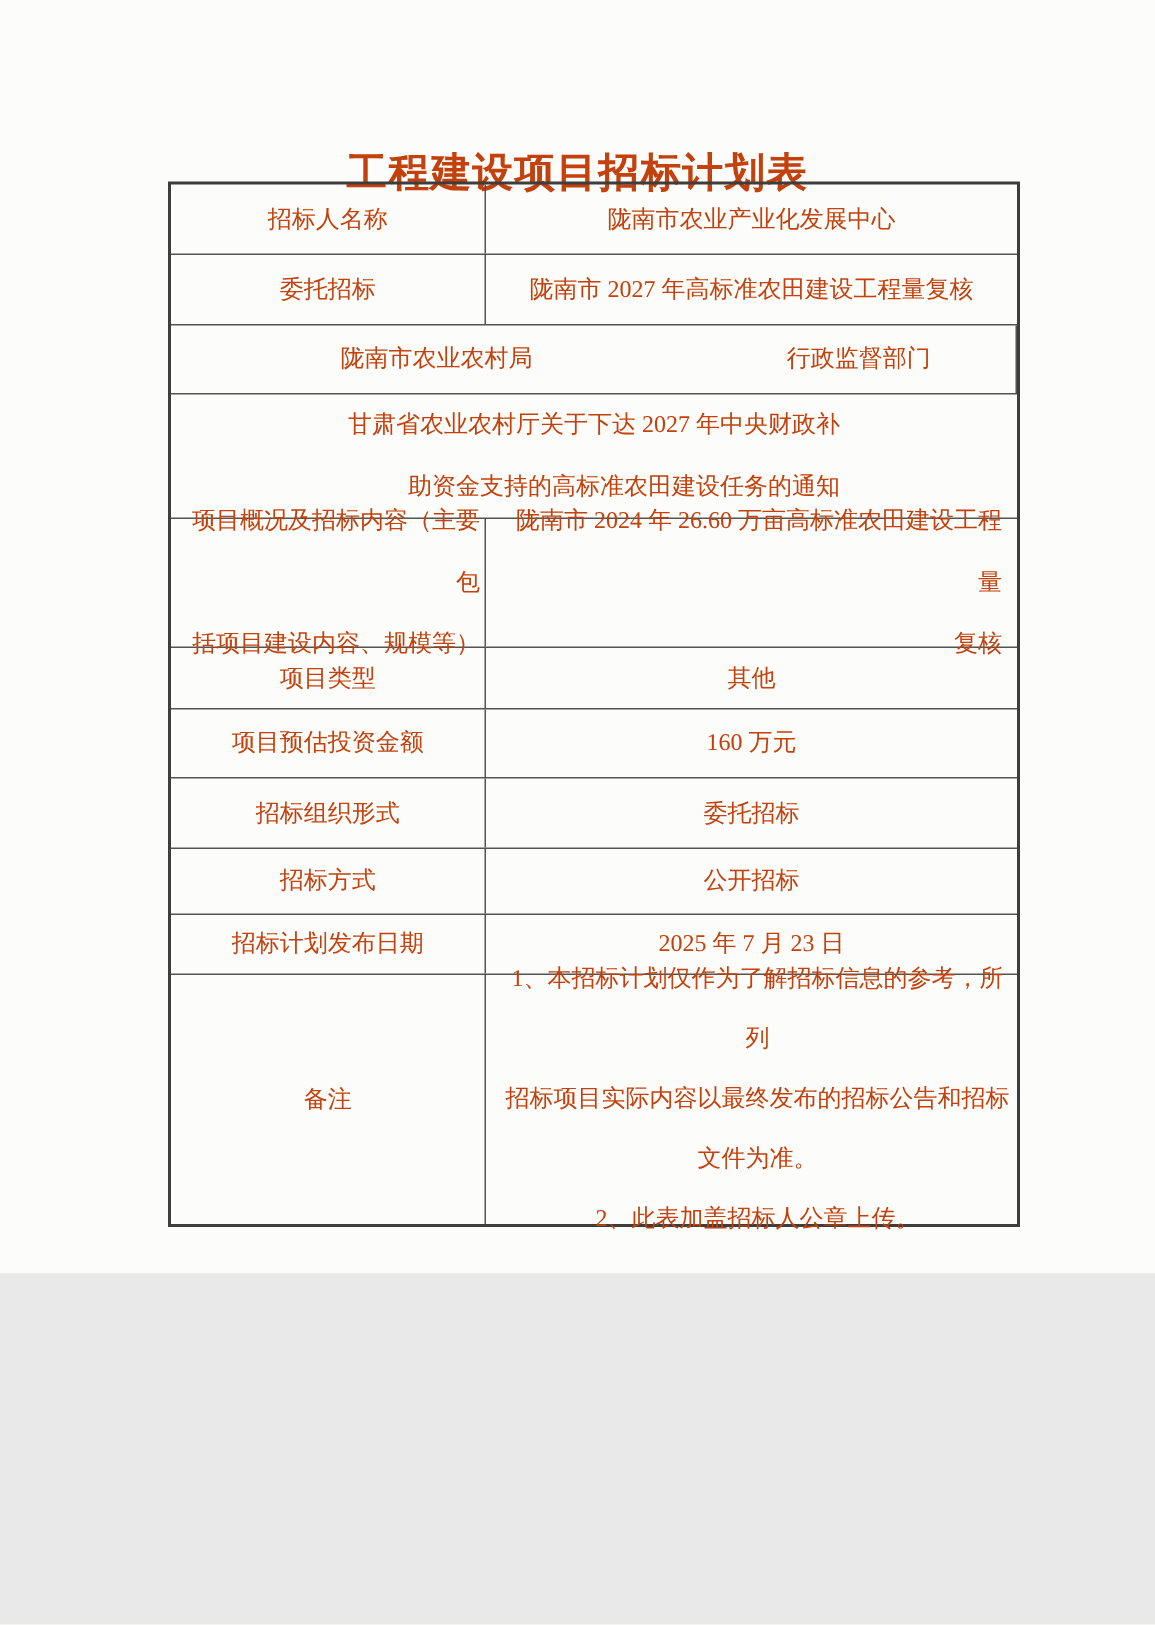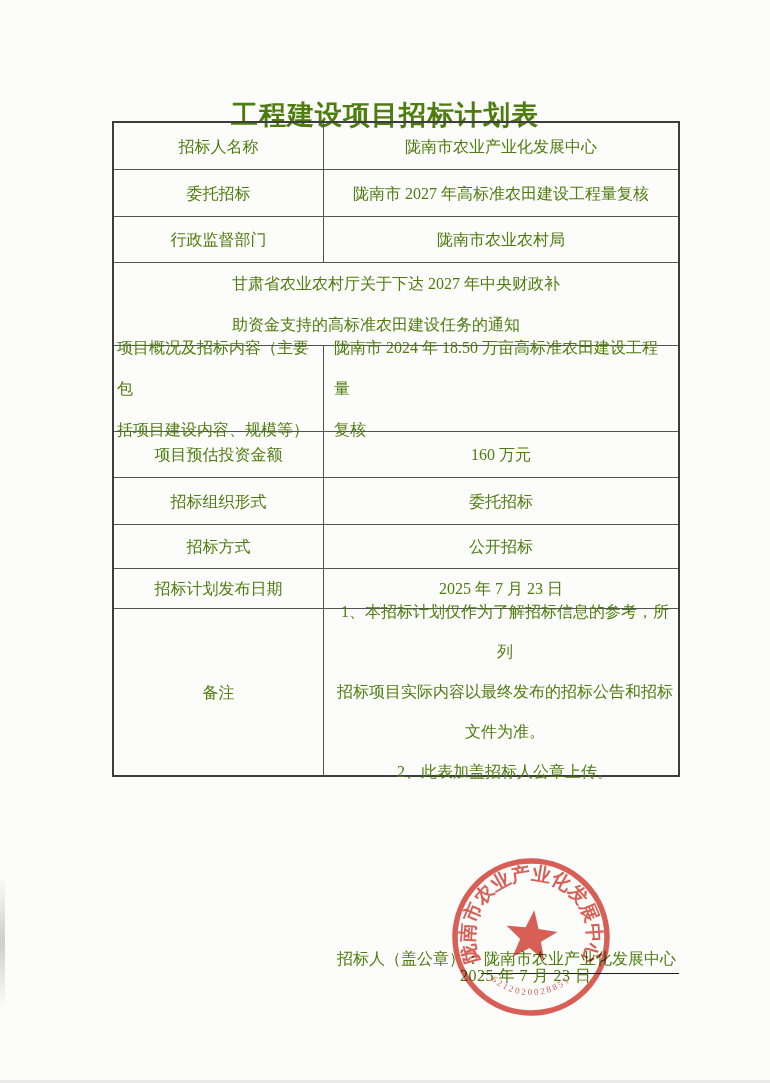--- a/index.html
+++ b/index.html
@@ -1,33 +1,33 @@
 <!DOCTYPE html>
 <html><head>
 <meta charset="utf-8">
 <style>
   html,body{margin:0;padding:0;background:#e9e9e9;}
   .page{
-    position:relative;width:770px;height:1080px;margin:0 auto;
+    position:relative;width:770px;height:849px;margin:0 auto;
     background:#fcfcfa;overflow:hidden;
-    font-family:"Liberation Serif","DejaVu Serif",serif;color:#4d7c0f;
+    font-family:"Liberation Serif","DejaVu Serif",serif;color:#c2410c;
   }
   .title{
     position:absolute;top:79px;left:0;width:100%;
     text-align:center;font-size:27px;font-weight:bold;letter-spacing:1px;
   }
   .tbl{
     position:absolute;left:112px;top:121px;width:568px;
     border:2px solid #3d3d3d;box-sizing:border-box;background:transparent;
   }
   .tr{display:flex;border-top:1px solid #535353;}
   .tr:first-child{border-top:none;}
   .td{
     display:flex;align-items:center;justify-content:center;
-    text-align:left;white-space:pre-line;
+    text-align:right;white-space:pre-line;
     font-size:16px;line-height:41px;box-sizing:border-box;
   }
   .td.lbl{width:210px;flex:none;border-right:1px solid #535353;padding:0 3px;}
   .td.val{flex:1;padding:0 10px;}
   .td.val.left{justify-content:flex-start;text-align:center;line-height:40px;padding:0 4px 0 12px;}
   .sig{
     position:absolute;left:337px;top:922px;font-size:16px;line-height:26px;
     white-space:nowrap;z-index:1;margin-top:24px;
   }
   .sig .uname{
@@ -56,32 +56,36 @@
   <div class="tbl">
     <div class="tr" style="height:46px">
       <div class="td lbl">招标人名称</div>
       <div class="td val">陇南市农业产业化发展中心</div>
     </div>
     <div class="tr" style="height:46px">
       <div class="td lbl">委托招标</div>
       <div class="td val">陇南市 2027 年高标准农田建设工程量复核</div>
     </div>
     <div class="tr" style="height:45px">
+      <div class="td val">陇南市农业农村局</div>
       <div class="td lbl">行政监督部门</div>
-      <div class="td val">陇南市农业农村局</div>
     </div>
     <div class="tr" style="height:82px">
       <div class="td val">甘肃省农业农村厅关于下达 2027 年中央财政补
 助资金支持的高标准农田建设任务的通知</div>
     </div>
     <div class="tr" style="height:85px">
       <div class="td lbl">项目概况及招标内容（主要包
 括项目建设内容、规模等）</div>
-      <div class="td val">陇南市 2024 年 18.50 万亩高标准农田建设工程量
+      <div class="td val">陇南市 2024 年 26.60 万亩高标准农田建设工程量
 复核</div>
+    </div>
+    <div class="tr" style="height:40px">
+      <div class="td lbl">项目类型</div>
+      <div class="td val">其他</div>
     </div>
     <div class="tr" style="height:45px">
       <div class="td lbl">项目预估投资金额</div>
       <div class="td val">160 万元</div>
     </div>
     <div class="tr" style="height:46px">
       <div class="td lbl">招标组织形式</div>
       <div class="td val">委托招标</div>
     </div>
     <div class="tr" style="height:43px">

